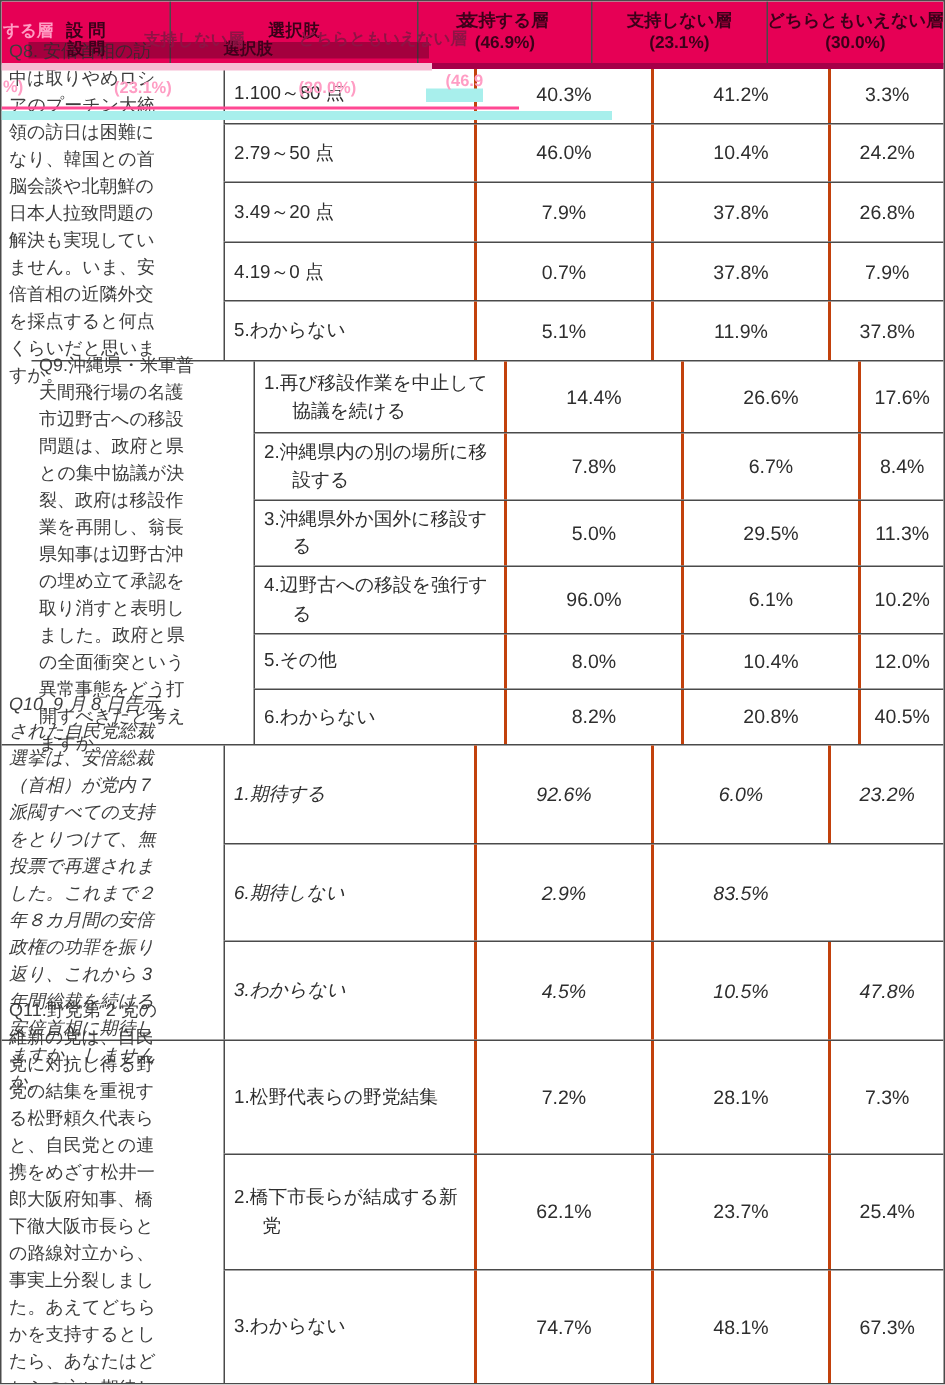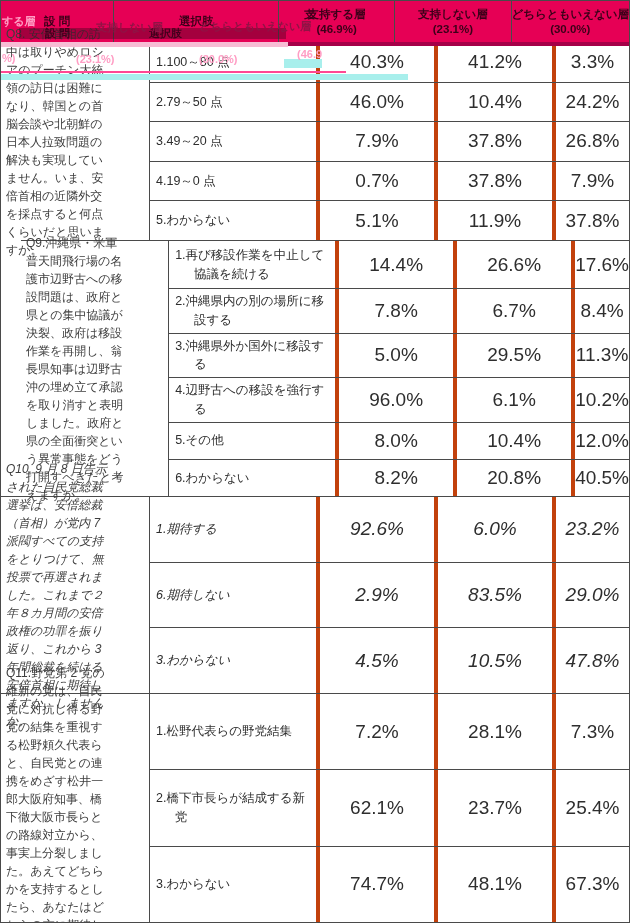--- a/index.html
+++ b/index.html
@@ -44,23 +44,23 @@
   .choice{
     width:167px;box-sizing:border-box;
     border-left:1px solid #4a4a4a;
     display:flex;align-items:center;
     padding:3px 6px;
     font-size:12.5px;line-height:1.5;
   }
   .choice span{display:block;padding-left:1.5em;text-indent:-1.5em;}
   .val{
     box-sizing:border-box;
-    border-left:4px solid #c2410c;
+    border-left:2px solid #c2410c;
     display:flex;align-items:center;justify-content:center;
-    font-size:19px;
+    font-size:13px;
   }
   .v0,.v1{width:118px;}
   .v2{flex:1;}
   
   .glitch{position:absolute;left:0;top:0;width:100%;height:100%;pointer-events:none;z-index:5;}
   .glitch span{position:absolute;font-weight:bold;font-size:11px;line-height:11px;white-space:nowrap;}
   .glitch i{position:absolute;display:block;}
 </style>
 </head>
 <body>
@@ -201,21 +201,20 @@
             <div class="val v0">92.6%</div>
             <div class="val v1">6.0%</div>
             <div class="val v2">23.2%</div>
           </div>
           <div class="row">
             <div class="choice">
               <span>6.期待しない</span>
             </div>
             <div class="val v0">2.9%</div>
             <div class="val v1">83.5%</div>
-            <div class="val v2">29.0%</div>
           </div>
           <div class="row">
             <div class="choice">
               <span>3.わからない</span>
             </div>
             <div class="val v0">4.5%</div>
             <div class="val v1">10.5%</div>
             <div class="val v2">47.8%</div>
           </div>
         </div>

